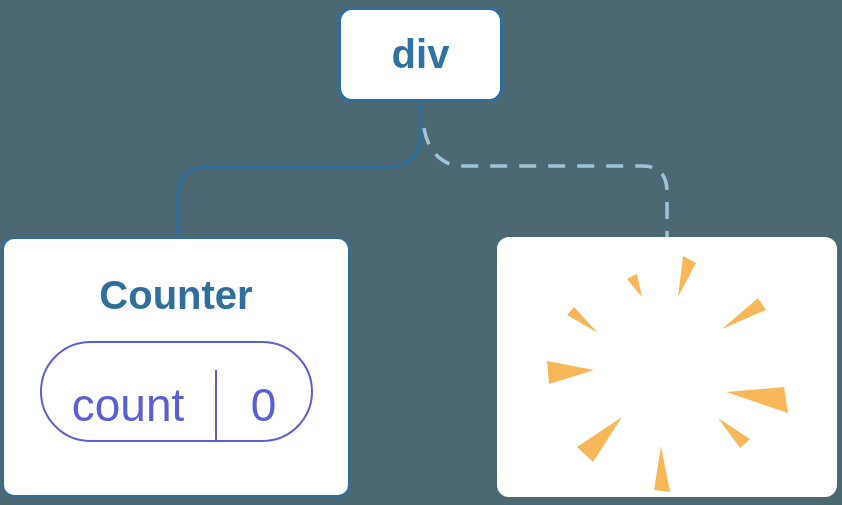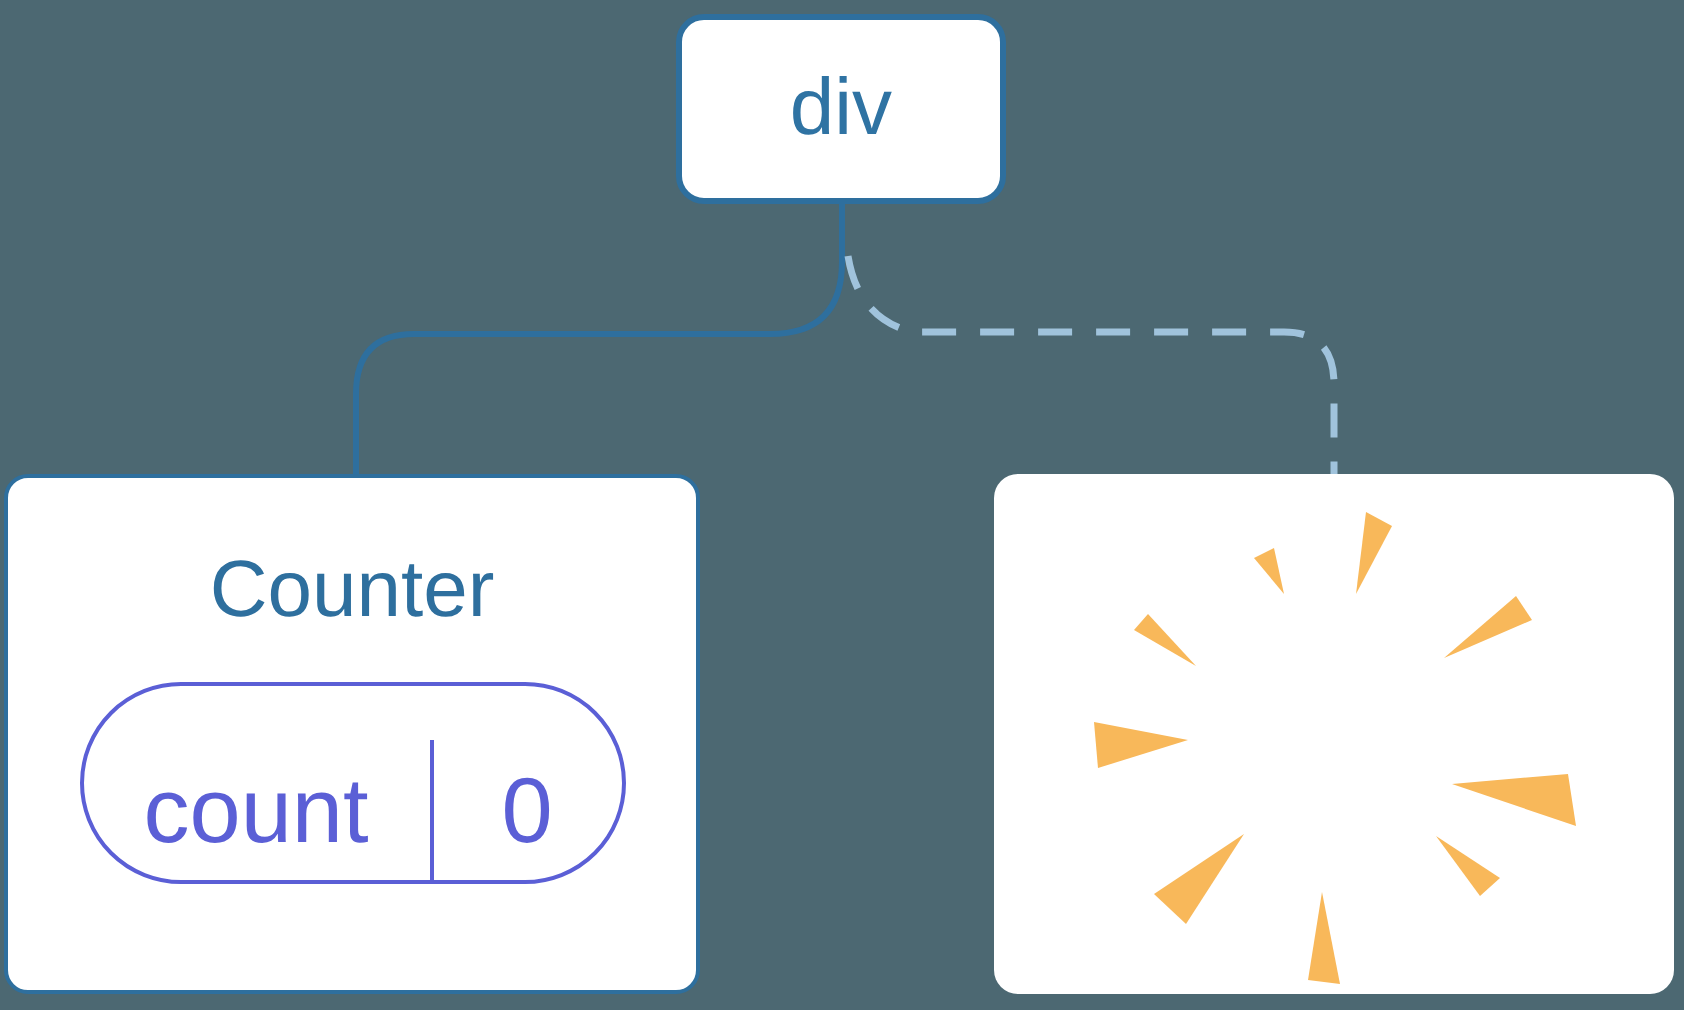--- a/index.html
+++ b/index.html
@@ -27,21 +27,21 @@
     background: #ffffff;
     border: 3px solid #2e6f9e;
     border-radius: 14px;
     box-sizing: border-box;
     display: flex;
     align-items: center;
     justify-content: center;
   }
   .node-div .label {
     font-size: 40px;
-    font-weight: 400;
+    font-weight: 700;
     color: #2f73a3;
   }
   .card {
     position: absolute;
     top: 237px;
     height: 260px;
     background: #ffffff;
     border-radius: 12px;
     box-sizing: border-box;
   }
@@ -49,21 +49,21 @@
     left: 2px;
     width: 348px;
     border: 2.5px solid #2e6f9e;
     display: flex;
     flex-direction: column;
     align-items: center;
   }
   .card-counter .title {
     margin-top: 36px;
     font-size: 40px;
-    font-weight: 400;
+    font-weight: 700;
     color: #2e6f9e;
     line-height: 1;
   }
   .state-pill {
     margin-top: 26px;
     width: 273px;
     height: 101px;
     border: 2px solid #5b5fd6;
     border-radius: 51px;
     box-sizing: border-box;

